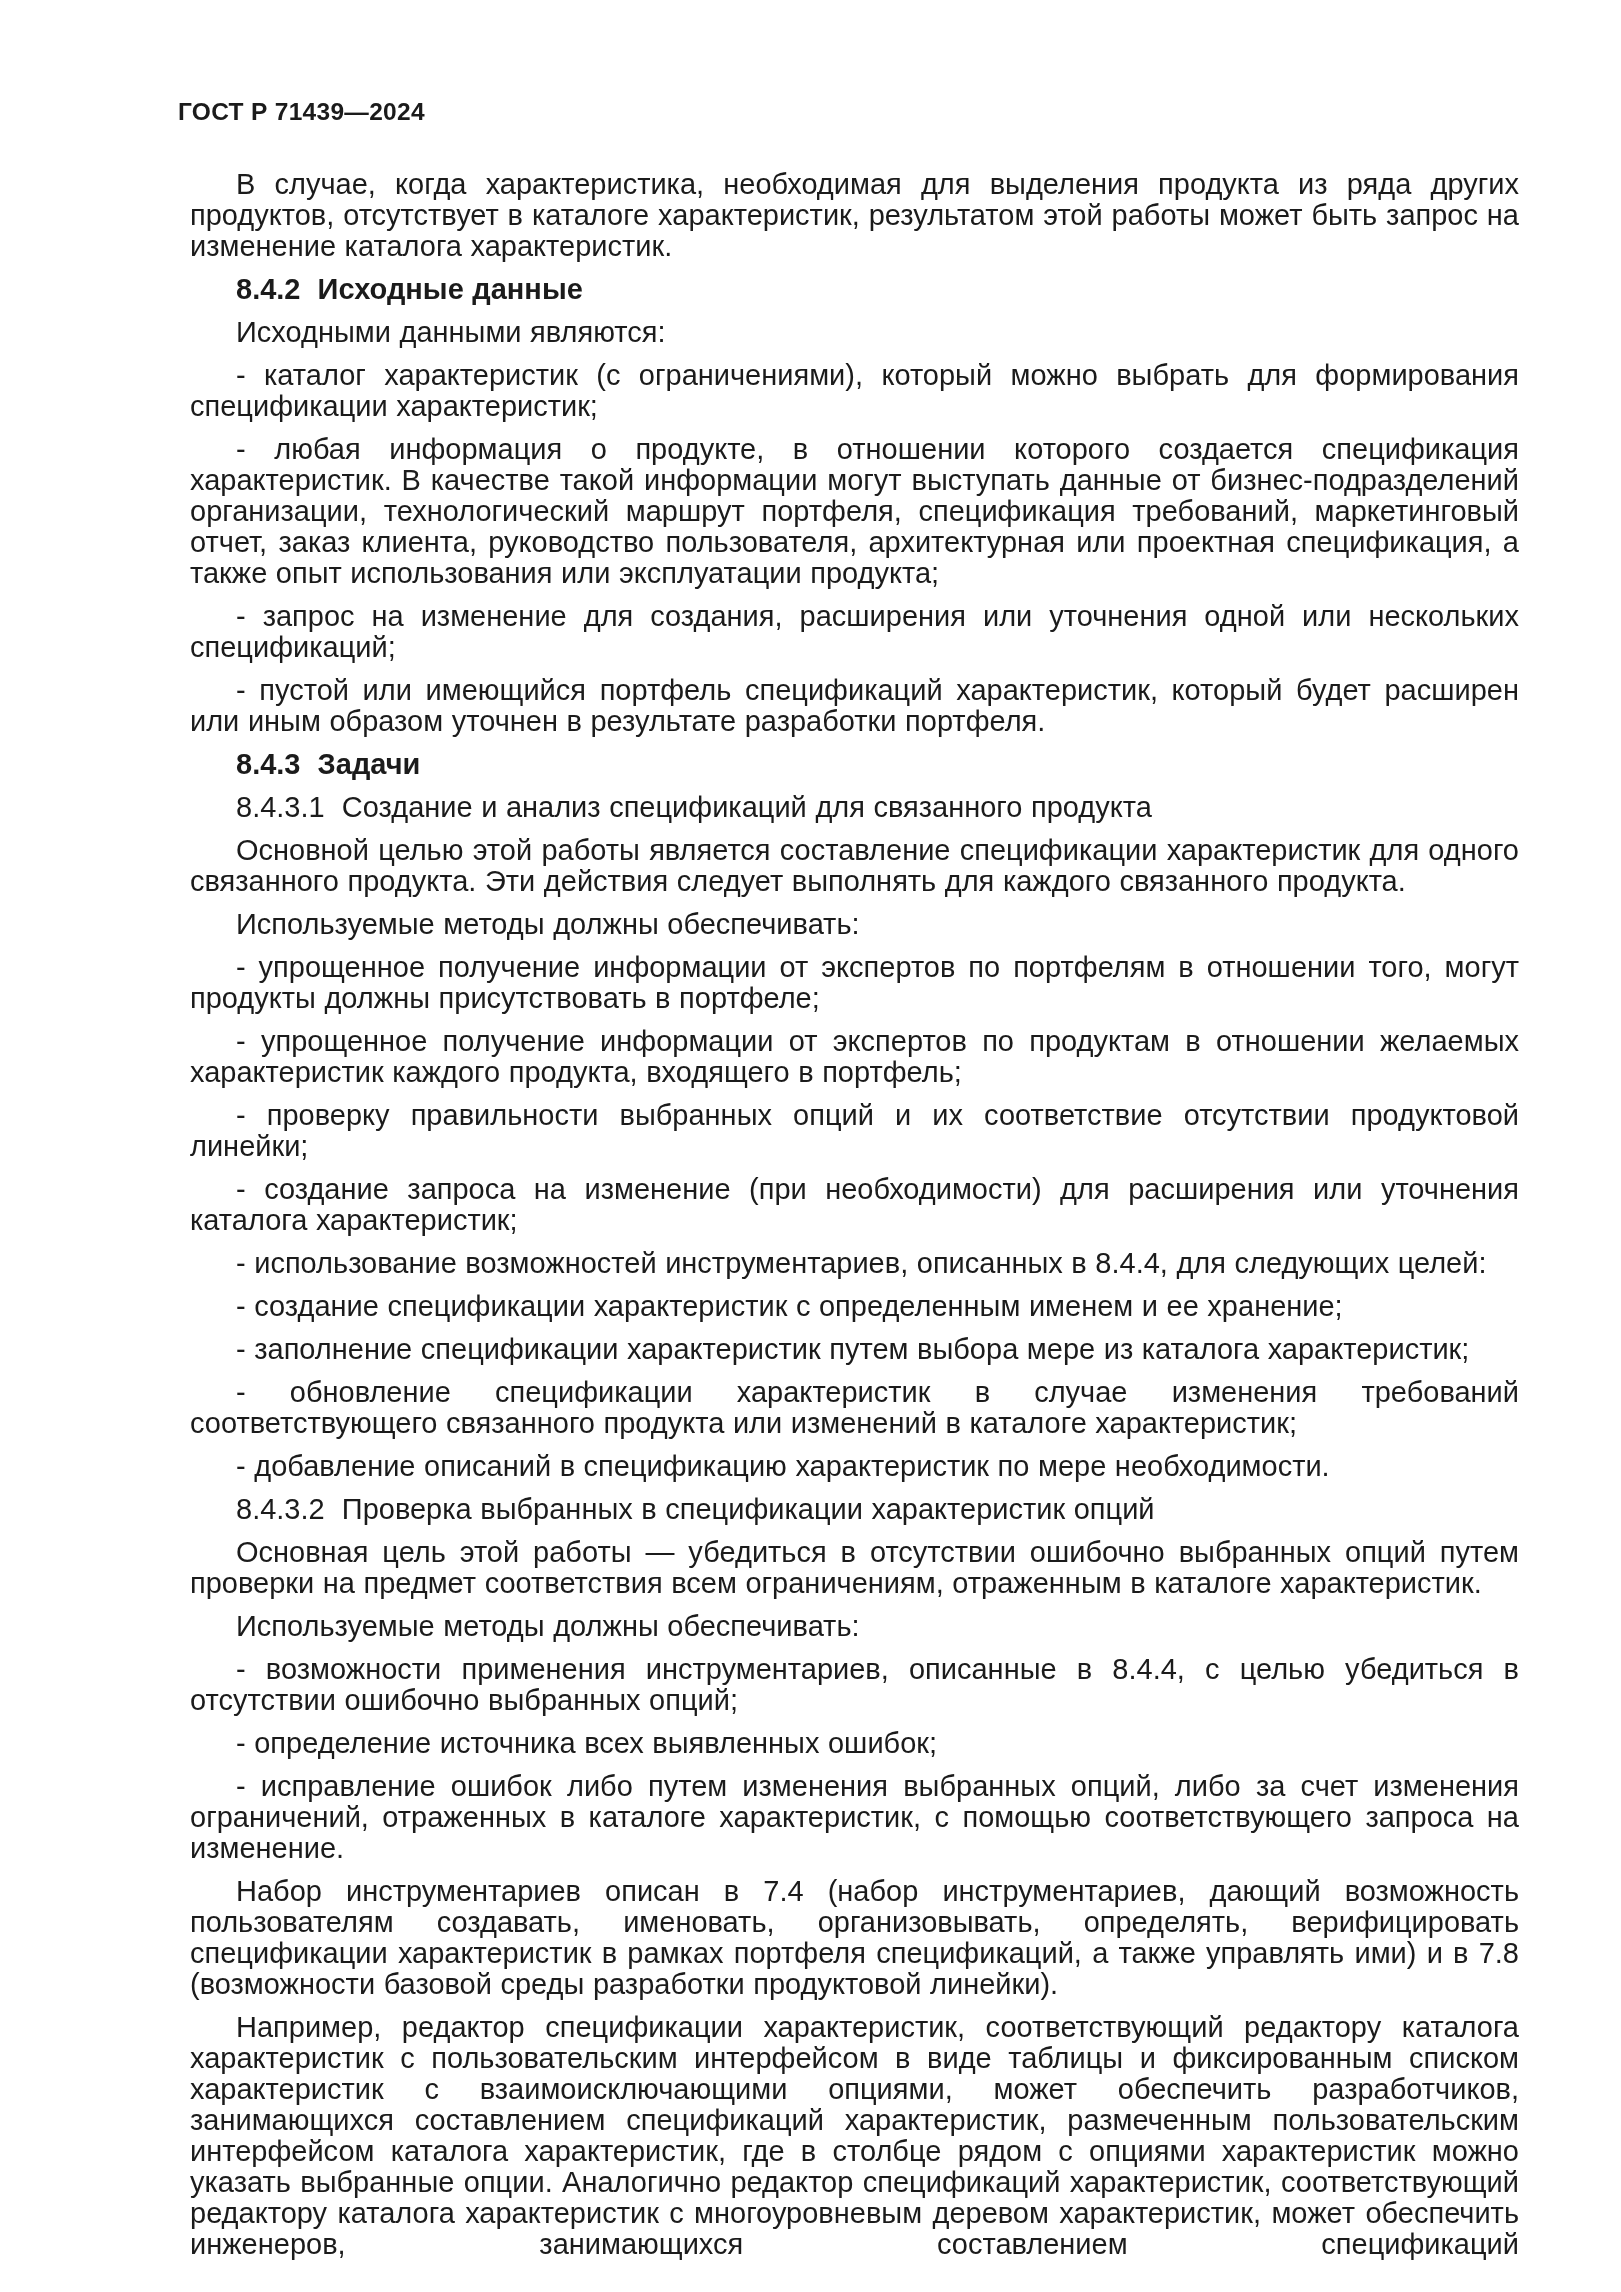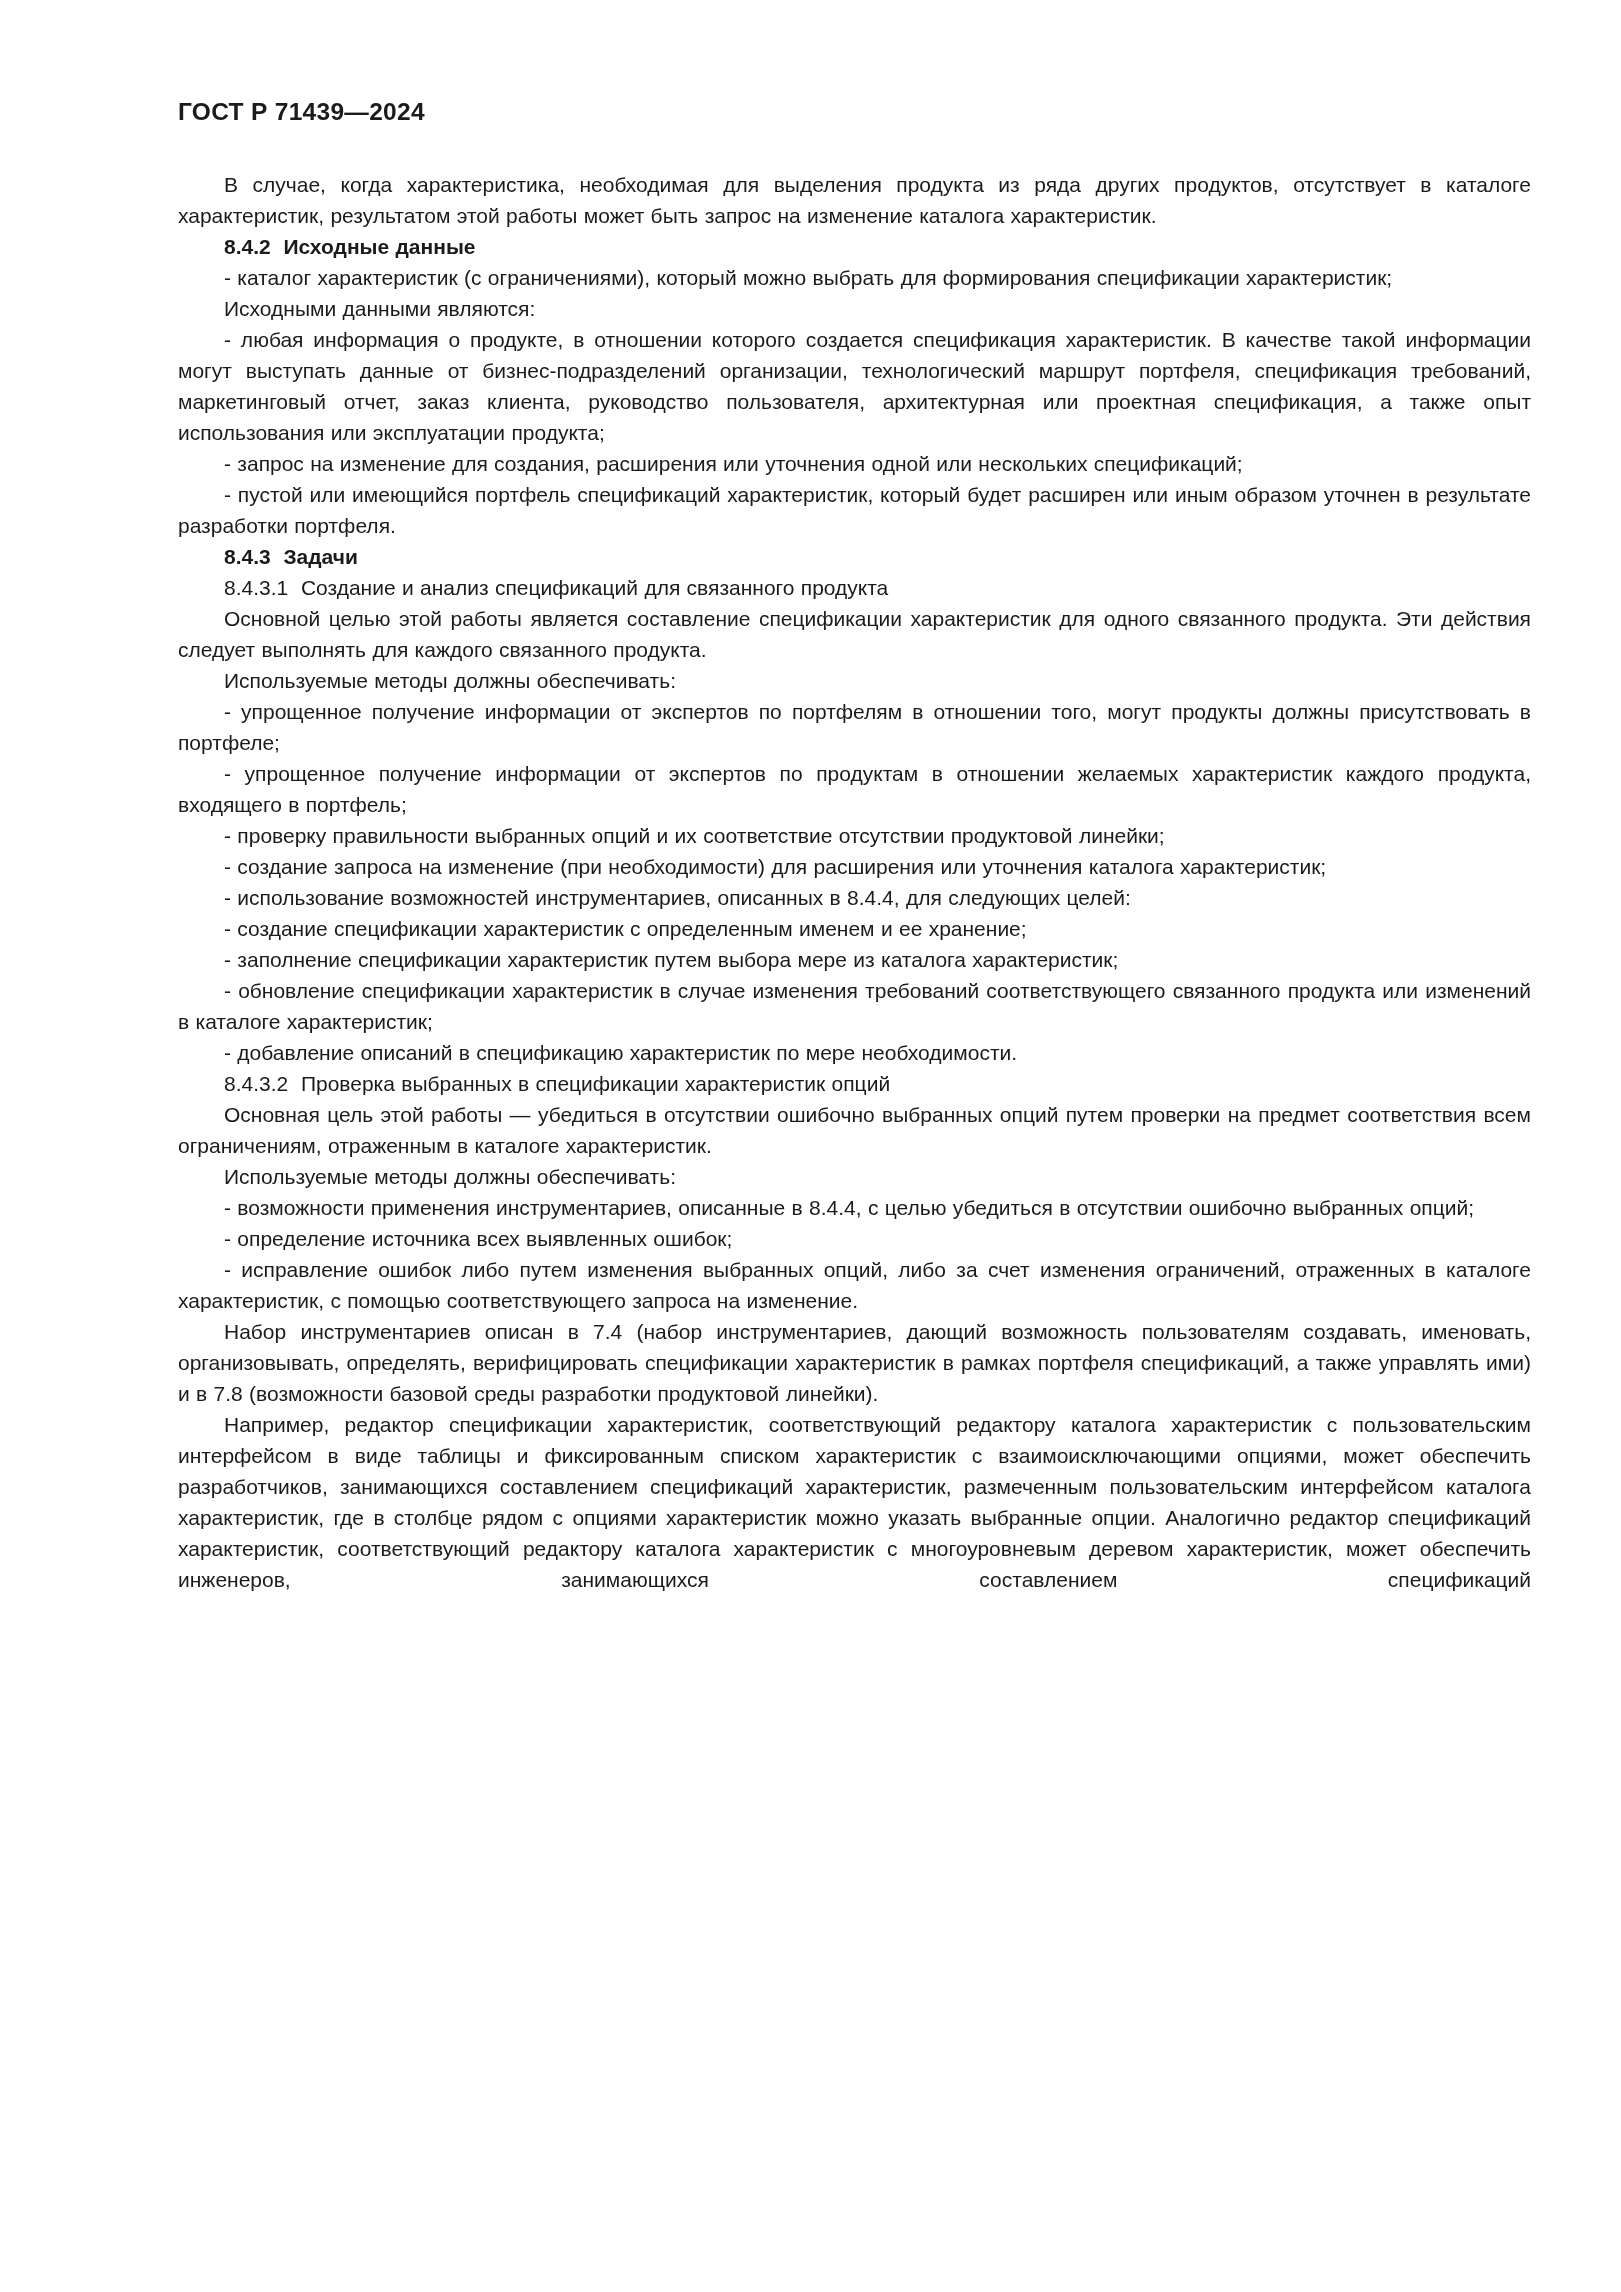--- a/index.html
+++ b/index.html
@@ -21,22 +21,22 @@
   .doc-header {
     font-size: 24.5px;
     font-weight: bold;
     letter-spacing: 0.3px;
     margin-bottom: 43px;
   }
   .doc-body {
     width: 1353px;
   }
   p.para {
-    margin: 0;
-    font-size: 21px;
+    margin: 12px;
+    font-size: 29px;
     line-height: 31px;
     text-align: justify;
     text-indent: 46px;
     word-spacing: 0.5px;
   }
   p.para.heading {
     font-weight: bold;
   }
   p.para.justify-last {
     text-align-last: justify;
@@ -48,22 +48,22 @@
 </style>
 </head>
 <body>
 
 <div class="page">
   <div class="doc-header">ГОСТ Р 71439—2024</div>
 
   <div class="doc-body">
       <p class="para">В случае, когда характеристика, необходимая для выделения продукта из ряда других продуктов, отсутствует в каталоге характеристик, результатом этой работы может быть запрос на изменение каталога характеристик.</p>
       <p class="para heading">8.4.2&nbsp;&nbsp;Исходные данные</p>
+      <p class="para">Исходными данными являются:</p>
       <p class="para">- каталог характеристик (с ограничениями), который можно выбрать для формирования спецификации характеристик;</p>
-      <p class="para">Исходными данными являются:</p>
       <p class="para">- любая информация о продукте, в отношении которого создается спецификация характеристик. В качестве такой информации могут выступать данные от бизнес-подразделений организации, технологический маршрут портфеля, спецификация требований, маркетинговый отчет, заказ клиента, руководство пользователя, архитектурная или проектная спецификация, а также опыт использования или эксплуатации продукта;</p>
       <p class="para">- запрос на изменение для создания, расширения или уточнения одной или нескольких спецификаций;</p>
       <p class="para">- пустой или имеющийся портфель спецификаций характеристик, который будет расширен или иным образом уточнен в результате разработки портфеля.</p>
       <p class="para heading">8.4.3&nbsp;&nbsp;Задачи</p>
       <p class="para">8.4.3.1&nbsp;&nbsp;Создание и анализ спецификаций для связанного продукта</p>
       <p class="para">Основной целью этой работы является составление спецификации характеристик для одного связанного продукта. Эти действия следует выполнять для каждого связанного продукта.</p>
       <p class="para">Используемые методы должны обеспечивать:</p>
       <p class="para">- упрощенное получение информации от экспертов по портфелям в отношении того, могут продукты должны присутствовать в портфеле;</p>
       <p class="para">- упрощенное получение информации от экспертов по продуктам в отношении желаемых характеристик каждого продукта, входящего в портфель;</p>
       <p class="para">- проверку правильности выбранных опций и их соответствие отсутствии продуктовой линейки;</p>

